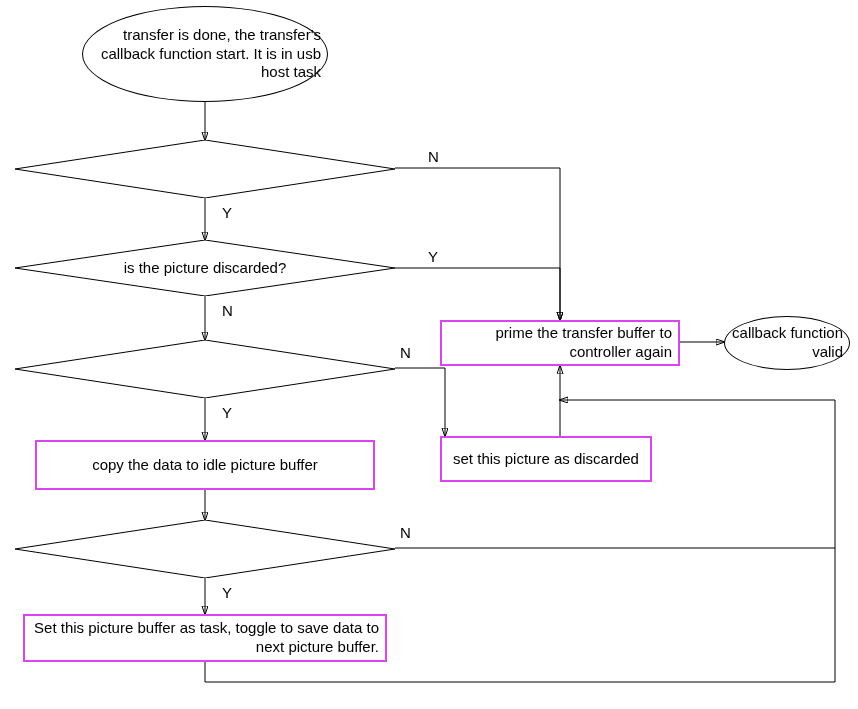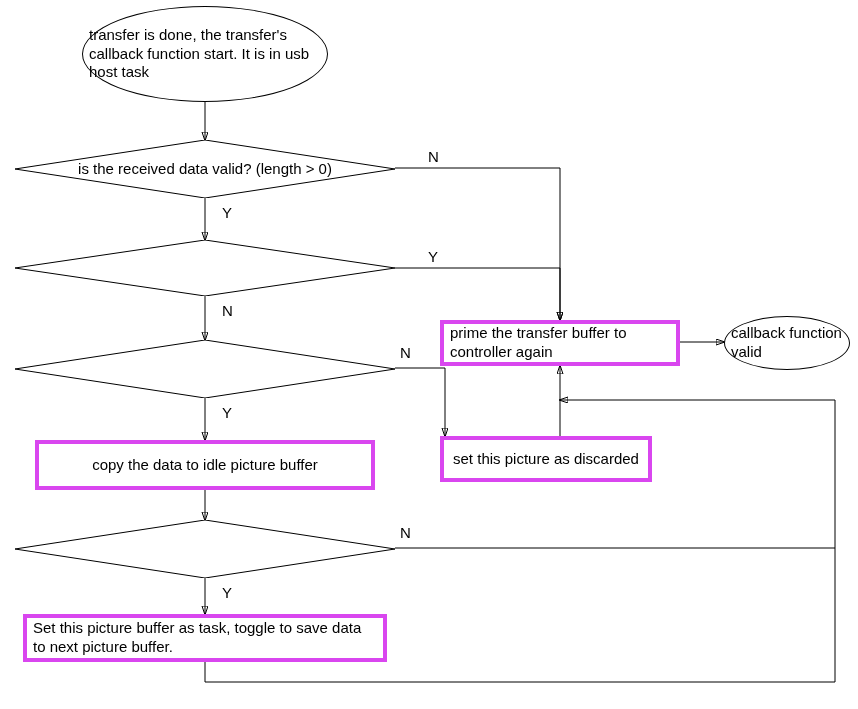--- a/index.html
+++ b/index.html
@@ -8,34 +8,34 @@
     font-family: Arial, sans-serif;
     font-size: 15px;
     background: #fff;
     width: 858px;
     height: 709px;
     position: relative;
   }
   .node {
     position: absolute;
     box-sizing: border-box;
-    text-align: left;
+    text-align: right;
     display: flex;
     align-items: center;
     justify-content: center;
     line-height: 1.25;
     padding: 4px 6px;
     background: #fff;
   }
   .terminator {
     border: 1px solid #000;
     border-radius: 50%;
   }
   .process {
-    border: 4px solid #d946ef;
+    border: 2px solid #d946ef;
   }
   .decision {
     
   }
   .decision svg {
     position: absolute;
     inset: 0;
     width: 100%;
     height: 100%;
   }
@@ -97,29 +97,29 @@
 </svg>
 
 <div class="node terminator" style="left:82px; top:6px; width:246px; height:96px;">
   <span>transfer is done, the transfer's callback function start. It is in usb host task</span>
 </div>
 
 <div class="node decision" style="left:15px; top:140px; width:380px; height:58px;">
   <svg viewBox="0 0 380 58" preserveAspectRatio="none">
       <polygon points="190,0 380,29 190,58 0,29" fill="#fff" stroke="#000"></polygon>
     </svg>
-  <span class="label">is the received data valid? (length &gt; 0)</span>
 </div>
 <div class="edge-label" style="left:222px; top:204px;">Y</div>
 <div class="edge-label" style="left:428px; top:148px;">N</div>
 
 <div class="node decision" style="left:15px; top:240px; width:380px; height:56px;">
   <svg viewBox="0 0 380 56" preserveAspectRatio="none">
       <polygon points="190,0 380,28 190,56 0,28" fill="#fff" stroke="#000"></polygon>
     </svg>
+  <span class="label">is the picture discarded?</span>
 </div>
 <div class="edge-label" style="left:222px; top:302px;">N</div>
 <div class="edge-label" style="left:428px; top:248px;">Y</div>
 
 <div class="node decision" style="left:15px; top:340px; width:380px; height:58px;">
   <svg viewBox="0 0 380 58" preserveAspectRatio="none">
       <polygon points="190,0 380,29 190,58 0,29" fill="#fff" stroke="#000"></polygon>
     </svg>
 </div>
 <div class="edge-label" style="left:222px; top:404px;">Y</div>

